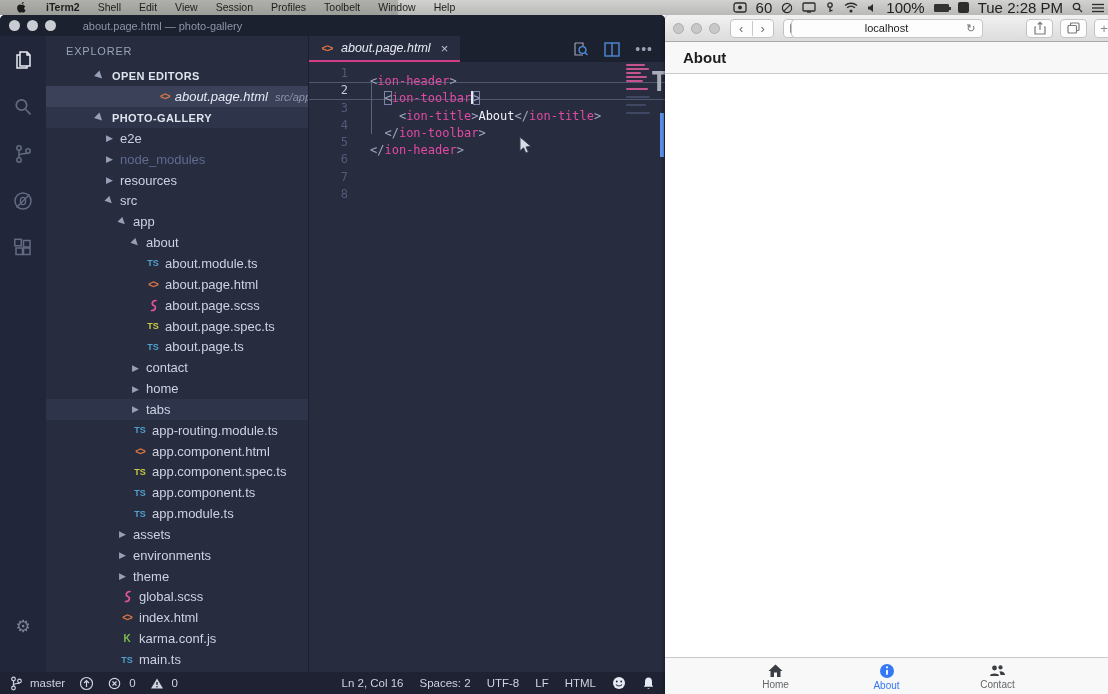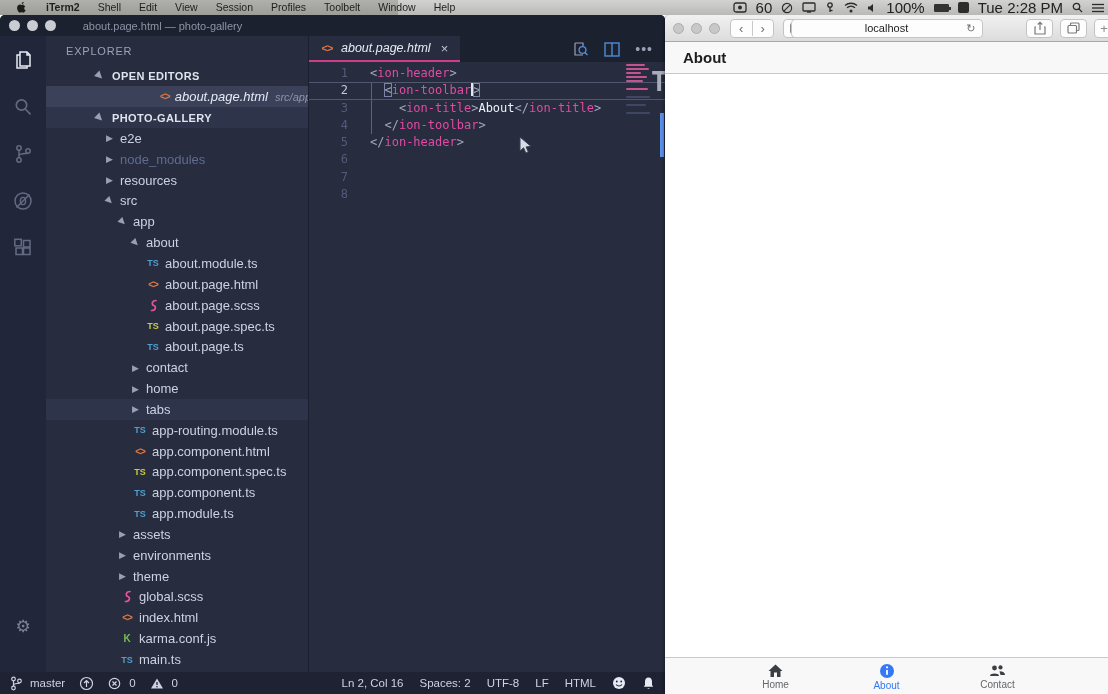--- a/index.html
+++ b/index.html
@@ -68,21 +68,21 @@
   .tab-name { font-size:12.5px; font-style:italic; color:#e8ebf4; }
   .tab-close { color:#c0c6d4; font-size:13px; margin-left:4px; }
   .tab-actions { margin-left:auto; display:flex; align-items:center; gap:15px; padding-right:12px; color:#5f8fd0; }
   .tab-actions .dots { color:#9aa1b4; font-size:14px; letter-spacing:1px; }
 
   .codearea { flex:1; position:relative; font-family:"DejaVu Sans Mono", monospace; font-size:12px; padding-top:3px; overflow:hidden; }
   .code-line { display:flex; height:17.3px; line-height:17.3px; position:relative; }
   .code-line.current { box-shadow: inset 0 1px 0 rgba(130,140,170,0.45), inset 0 -1px 0 rgba(130,140,170,0.45); }
   .gutter { width:39px; text-align:right; color:#525b78; flex:0 0 auto; }
   .code-line.current .gutter { color:#c3cade; }
-  .lcontent { padding-left:22px; white-space:pre; }
+  .lcontent { padding-left:22px; white-space:pre;margin-top:8px; }
   .tk-p { color:#a0a8bf; }
   .tk-t { color:#e24aa3; }
   .tk-x { color:#eef1f8; }
   .tk-p.box { outline:1px solid #7b84a6; outline-offset:-1px; }
   .caret { display:inline-block; width:2px; height:13px; background:#e3e7f2; vertical-align:-2px; }
   .indent-guide { position:absolute; left:62px; top:21px; width:1px; height:51px; background:#5a627e; }
 
   .minimap { position:absolute; right:12px; top:2px; width:27px; }
   .mm { height:2px; margin-bottom:2px; border-radius:1px; }
   .artifact-t { position:absolute; left:342px; top:6px; font-size:27px; font-weight:bold; color:#a9adb8; line-height:1; }

